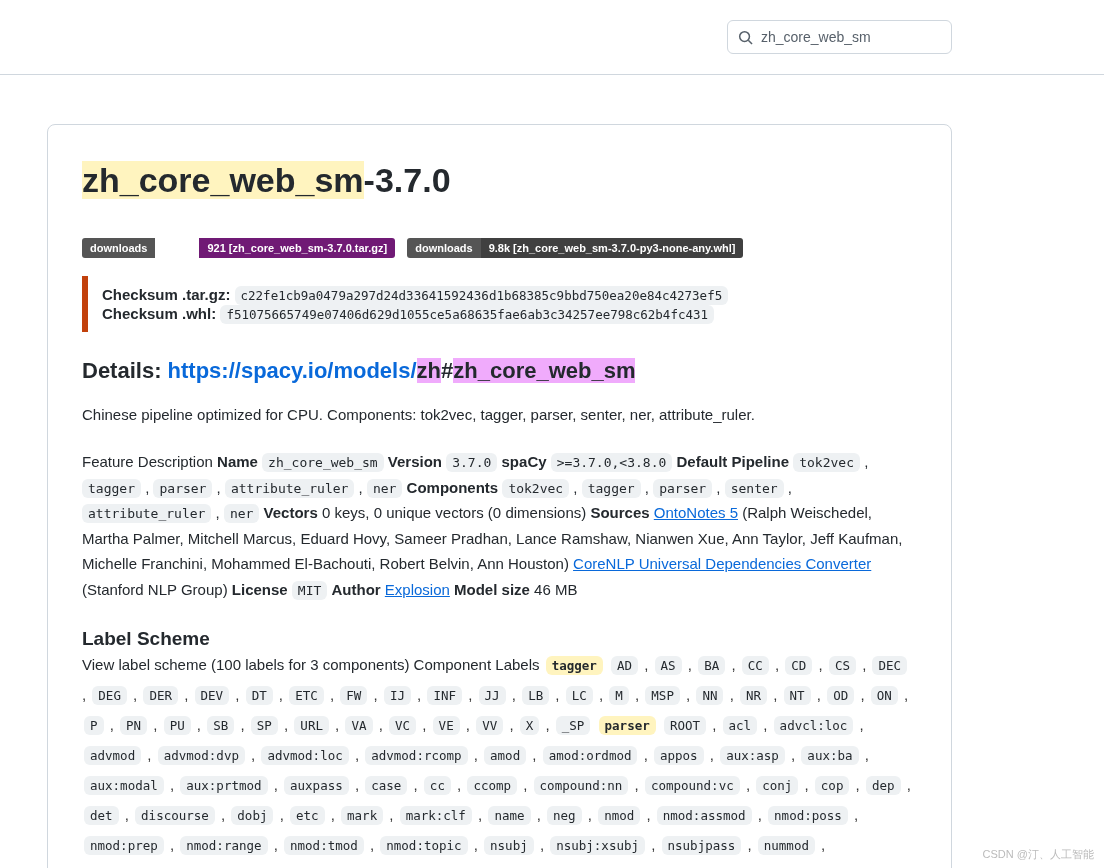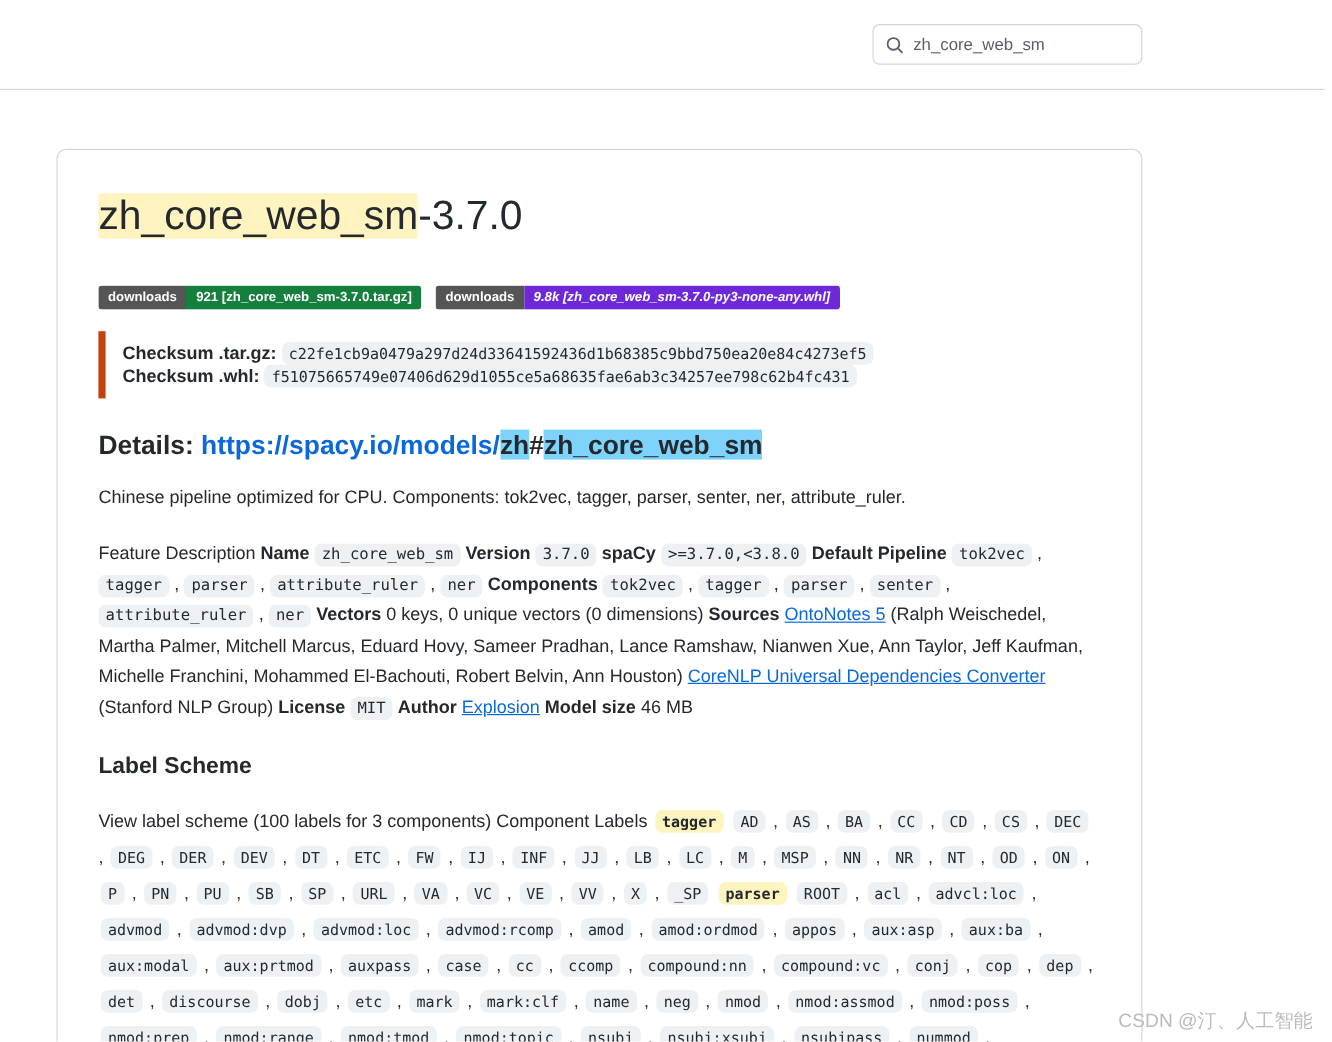--- a/index.html
+++ b/index.html
@@ -9,48 +9,48 @@
   .searchwrap{position:absolute;top:20px;right:152px;width:203px;height:32px;
     border:1px solid #d0d7de;border-radius:6px;display:flex;align-items:center;
     padding:0 10px;background:#fff;}
   .searchwrap svg{flex:0 0 auto;}
   .searchwrap input{border:none;outline:none;flex:1;font-size:14px;color:#57606a;
     background:transparent;margin-left:6px;}
   .hr{position:absolute;top:74px;left:0;right:0;border-top:1px solid #d0d7de;}
   
   .card{position:absolute;top:124px;left:47px;right:152px;border:1px solid #d0d7de;
     border-radius:8px;padding:34px;box-sizing:border-box;}
-  h1{font-size:34px;font-weight:400;margin:0 0 36px 0;line-height:1.25;}
+  h1{font-size:34px;font-weight:700;margin:0 0 36px 0;line-height:1.25;}
   h1 .hl{background:#fff4bf;}
   .badges{display:flex;gap:12px;margin-bottom:18px;}
   .badge{display:flex;font-family:Verdana,Geneva,sans-serif;font-size:11px;font-weight:700;
     color:#fff;border-radius:3px;overflow:hidden;text-align:right;}
   .badge .lbl{background:#555;padding:4px 8px;}
   .badge .val{padding:4px 8px;}
-  .val.orange{background:#15803d;}
-  .val.green{background:#6d28d9;font-style:italic;}
+  .val.orange{background:#701a75;margin-left:44px;}
+  .val.green{background:#404040;}
   .checksum{border-left:6px solid #c2410c;padding:8px 0 8px 14px;margin-bottom:26px;}
   .checksum .row{margin:2px 0;font-size:15px;}
   .checksum .k{font-weight:600;}
   code{font-family:ui-monospace,SFMono-Regular,Menlo,Consolas,monospace;
     background:#eef1f3;border-radius:6px;padding:2px 6px;font-size:12.5px;}
   h2{font-size:22px;font-weight:600;margin:4px 0 18px 0;}
   h2.det .link{color:#0969da;text-decoration:none;text-align:center;}
-  h2.det .hl{background:#7dd3fc;}
-  h3{font-size:19px;font-weight:600;margin:26px 0 20px 0;}
+  h2.det .hl{background:#f0abfc;}
+  h3{font-size:19px;font-weight:600;margin:26px 0 0 0;}
   .para{font-size:15px;line-height:1.7;margin:0 0 22px 0;}
   .para .b{font-weight:600;}
   .para a{color:#0969da;text-decoration:underline;}
   .para code{font-size:13px;}
   .labels{font-size:15px;line-height:2.0;}
   .labels code{margin:0 2px;}
   .labels .b{font-weight:600;}
   .labels .sep{color:#333;}
   .labels code.hlc{background:#fff4bf;}
-  .watermark{position:absolute;right:10px;bottom:6px;color:#bbb;font-size:16px;}
+  .watermark{position:absolute;right:10px;bottom:6px;color:#bbb;font-size:11px;}
 </style>
 </head>
 <body>
 <div class="page">
 
   <div class="searchwrap">
     <svg width="15" height="15" viewBox="0 0 16 16" fill="none" stroke="#57606a" stroke-width="1.6">
         <circle cx="7" cy="7" r="5.2"></circle>
         <line x1="11" y1="11" x2="15" y2="15"></line>
       </svg>

